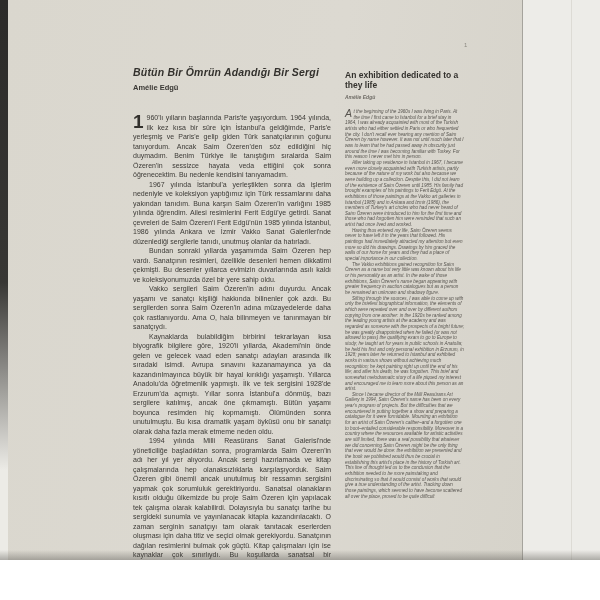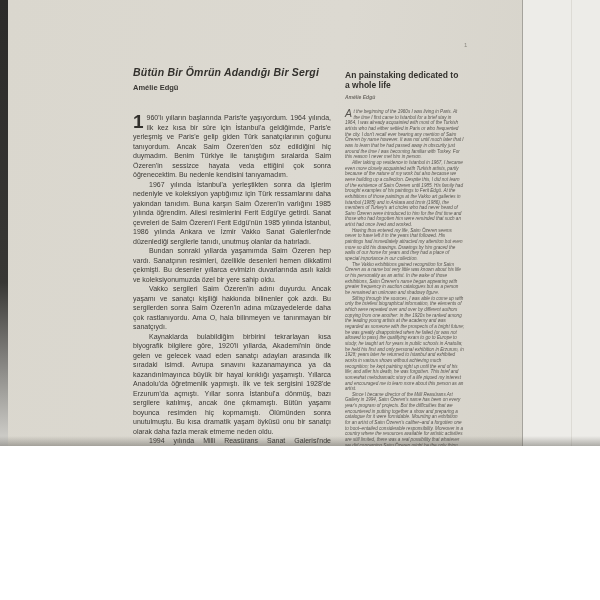--- a/index.html
+++ b/index.html
@@ -1,17 +1,17 @@
 <!DOCTYPE html>
 <html><head>
 <meta charset="utf-8">
 <style>
   html,body{margin:0;padding:0;}
   .scan{
-    position:relative;width:600px;height:446px;overflow:hidden;
+    position:relative;width:600px;height:560px;overflow:hidden;
     background:#ecebe6;
     font-family:"Liberation Sans", sans-serif;
   }
   .page{
     position:absolute;left:8px;top:0;width:514px;height:600px;
     background:linear-gradient(100deg,#dad7ce 0%,#dcd9d1 55%,#d6d3ca 100%);
     border-right:1px solid #a5a39c;
   }
   .binding-shadow{
     position:absolute;left:0;top:0;width:8px;height:470px;
@@ -90,21 +90,21 @@
       <p><span class="dropcap-left">1</span><span>960'lı yılların başlarında Paris'te yaşıyordum. 1964 yılında, ilk kez kısa bir süre için İstanbul'a geldiğimde, Paris'e yerleşmiş ve Paris'e gelip giden Türk sanatçılarının çoğunu tanıyordum. Ancak Saim Özeren'den söz edildiğini hiç duymadım. Benim Türkiye ile tanıştığım sıralarda Saim Özeren'in sessizce hayata veda ettiğini çok sonra öğrenecektim. Bu nedenle kendisini tanıyamadım.</span></p>
       <p>1967 yılında İstanbul'a yerleştikten sonra da işlerim nedeniyle ve koleksiyon yaptığımız için Türk ressamlarını daha yakından tanıdım. Buna karşın Saim Özeren'in varlığını 1985 yılında öğrendim. Ailesi resimlerini Ferit Edgü'ye getirdi. Sanat çevreleri de Saim Özeren'i Ferit Edgü'nün 1985 yılında İstanbul, 1986 yılında Ankara ve İzmir Vakko Sanat Galerileri'nde düzenlediği sergilerle tanıdı, unutmuş olanlar da hatırladı.</p>
       <p>Bundan sonraki yıllarda yaşamımda Saim Özeren hep vardı. Sanatçının resimleri, özellikle desenleri hemen dikkatimi çekmişti. Bu desenler yıllarca evimizin duvarlarında asılı kaldı ve koleksiyonumuzda özel bir yere sahip oldu.</p>
       <p>Vakko sergileri Saim Özeren'in adını duyurdu. Ancak yaşamı ve sanatçı kişiliği hakkında bilinenler çok azdı. Bu sergilerden sonra Saim Özeren'in adına müzayedelerde daha çok rastlanıyordu. Ama O, hala bilinmeyen ve tanınmayan bir sanatçıydı.</p>
       <p>Kaynaklarda bulabildiğim birbirini tekrarlayan kısa biyografik bilgilere göre, 1920'li yıllarda, Akademi'nin önde gelen ve gelecek vaad eden sanatçı adayları arasında ilk sıradaki isimdi. Avrupa sınavını kazanamayınca ya da kazandırılmayınca büyük bir hayal kırıklığı yaşamıştı. Yıllarca Anadolu'da öğretmenlik yapmıştı. İlk ve tek sergisini 1928'de Erzurum'da açmıştı. Yıllar sonra İstanbul'a dönmüş, bazı sergilere katılmış, ancak öne çıkmamıştı. Bütün yaşamı boyunca resimden hiç kopmamıştı. Ölümünden sonra unutulmuştu. Bu kısa dramatik yaşam öyküsü onu bir sanatçı olarak daha fazla merak etmeme neden oldu.</p>
       <p>1994 yılında Milli Reasürans Sanat Galerisi'nde yöneticiliğe başladıktan sonra, programlarda Saim Özeren'in adı her yıl yer alıyordu. Ancak sergi hazırlamada ve kitap çalışmalarında hep olanaksızlıklarla karşılaşıyorduk. Saim Özeren gibi önemli ancak unutulmuş bir ressamın sergisini yapmak çok sorumluluk gerektiriyordu. Sanatsal olanakların kısıtlı olduğu ülkemizde bu proje Saim Özeren için yapılacak tek çalışma olarak kalabilirdi. Dolayısıyla bu sanatçı tarihe bu sergideki sunumla ve yayınlanacak kitapla kazandırılacaktı. O zaman serginin sanatçıyı tam olarak tanıtacak eserlerden oluşması için daha titiz ve seçici olmak gerekiyordu. Sanatçının dağılan resimlerini bulmak çok güçtü. Kitap çalışmaları için ise kaynaklar çok sınırlıydı. Bu koşullarda sanatsal bir değerlendirme yapmak da mümkün değildi. Ta ki "Yurt Gezileri ve Resimleri" sergisi ve kitabı için 1998 yılında çalışmalara başlayana kadar.</p>
     </div>
   </div>
 
   <div class="col-right">
-    <h2 class="title">An painstaking dedicated to a whole life</h2>
+    <h2 class="title">An exhibition dedicated to a they life</h2>
     <div class="author">Amélie Edgü</div>
     <div class="body">
       <p><span class="dropcap-right">A</span><span>t the beginning of the 1960s I was living in Paris. At the time I first came to Istanbul for a brief stay in 1964, I was already acquainted with most of the Turkish artists who had either settled in Paris or who frequented the city. I don't recall ever hearing any mention of Saim Özeren by name however. It was not until much later that I was to learn that he had passed away in obscurity just around the time I was becoming familiar with Turkey. For this reason I never met him in person.</span></p>
       <p>After taking up residence in Istanbul in 1967, I became even more closely acquainted with Turkish artists, partly because of the nature of my work but also because we were building up a collection. Despite this, I did not learn of the existence of Saim Özeren until 1985. His family had brought examples of his paintings to Ferit Edgü. At the exhibitions of those paintings at the Vakko art galleries in Istanbul (1985) and in Ankara and Izmir (1986), the members of Turkey's art circles who had never heard of Saim Özeren were introduced to him for the first time and those who had forgotten him were reminded that such an artist had once lived and worked.</p>
       <p>Having thus entered my life, Saim Özeren seems never to have left it in the years that followed. His paintings had immediately attracted my attention but even more so did his drawings. Drawings by him graced the walls of our home for years and they had a place of special importance in our collection.</p>
       <p>The Vakko exhibitions gained recognition for Saim Özeren as a name but very little was known about his life or his personality as an artist. In the wake of those exhibitions, Saim Özeren's name began appearing with greater frequency in auction catalogues but as a person he remained an unknown and shadowy figure.</p>
       <p>Sifting through the sources, I was able to come up with only the briefest biographical information, the elements of which were repeated over and over by different authors copying from one another: in the 1920s he ranked among the leading young artists at the academy and was regarded as someone with the prospects of a bright future; he was greatly disappointed when he failed (or was not allowed to pass) the qualifying exam to go to Europe to study; he taught art for years in public schools in Anatolia; he held his first and only personal exhibition in Erzurum, in 1928; years later he returned to Istanbul and exhibited works in various shows without achieving much recognition; he kept painting right up until the end of his life; and after his death, he was forgotten. This brief and somewhat melodramatic story of a life piqued my interest and encouraged me to learn more about this person as an artist.</p>
       <p>Since I became director of the Milli Reasürans Art Gallery in 1994, Saim Özeren's name has been on every year's program of projects. But the difficulties that we encountered in putting together a show and preparing a catalogue for it were formidable. Mounting an exhibition for an artist of Saim Özeren's caliber–and a forgotten one to boot–entailed considerable responsibility. Moreover in a country where the resources available for artistic activities are still limited, there was a real possibility that whatever we did concerning Saim Özeren might be the only thing that ever would be done: the exhibition we presented and the book we published would thus be crucial in establishing this artist's place in the history of Turkish art. This line of thought led us to the conclusion that the exhibition needed to be more painstaking and discriminating so that it would consist of works that would give a true understanding of the artist. Tracking down those paintings, which seemed to have become scattered all over the place, proved to be quite difficult</p>
     </div>
   </div>

